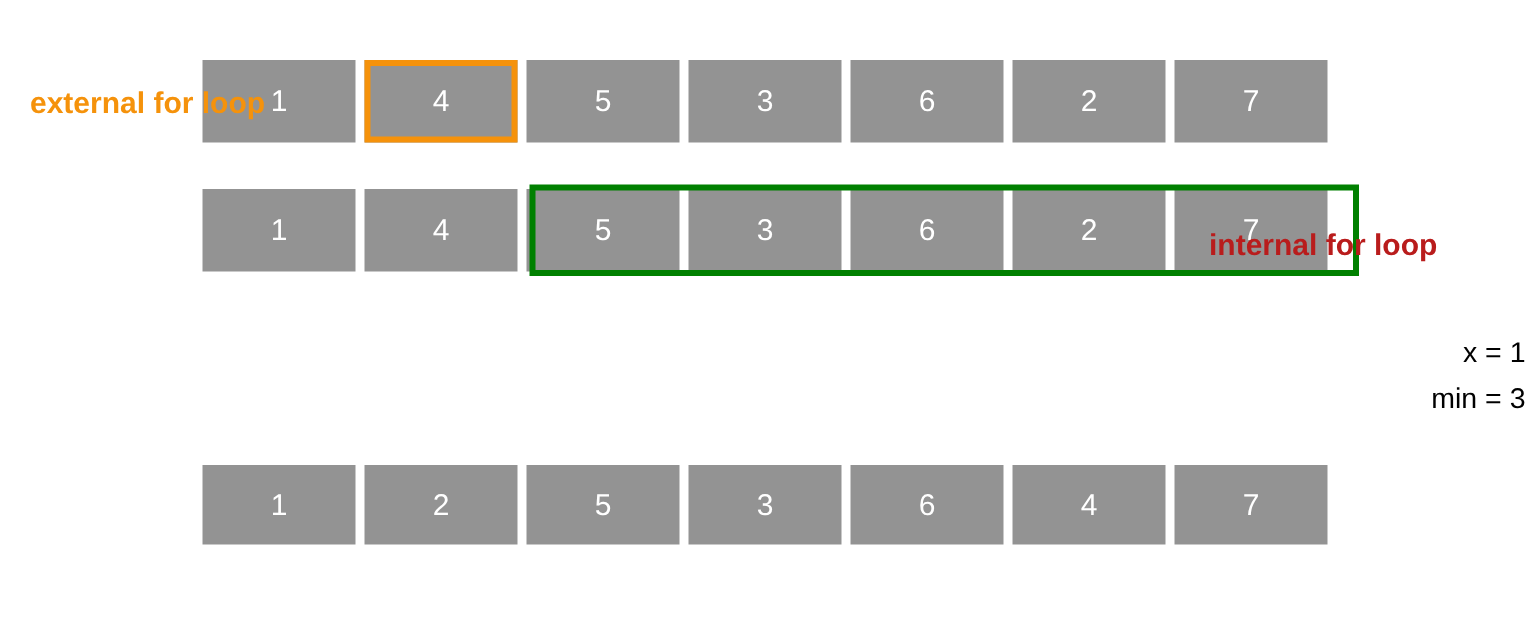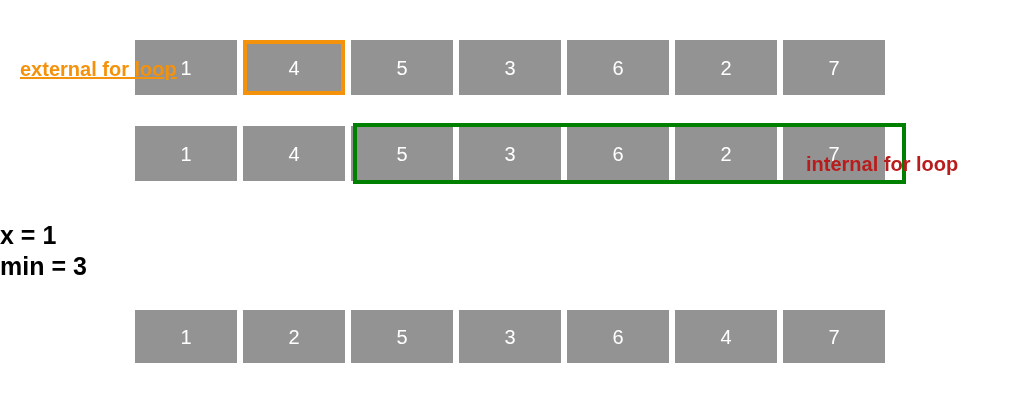--- a/index.html
+++ b/index.html
@@ -69,38 +69,37 @@
     position: absolute;
     font-size: 20px;
     font-weight: bold;
     white-space: nowrap;
     line-height: 1;
   }
   .label-external {
     left: 20px;
     top: 59px;
     color: #f5920b;
-    text-decoration: underline;
   }
   .label-internal {
     left: 806px;
     top: 154px;
     color: #b91c1c;
   }
 
   
   .state {
     position: absolute;
     left: 0;
     right: 0;
     top: 220px;
-    text-align: left;
+    text-align: right;
     color: #000000;
-    font-size: 25px;
-    font-weight: bold;
+    font-size: 19px;
+    font-weight: normal;
     line-height: 31px;
   }
   .state div { white-space: nowrap; }
 </style>
 </head>
 <body>
 
 <div class="stage">
 
   <div class="row row-1">

